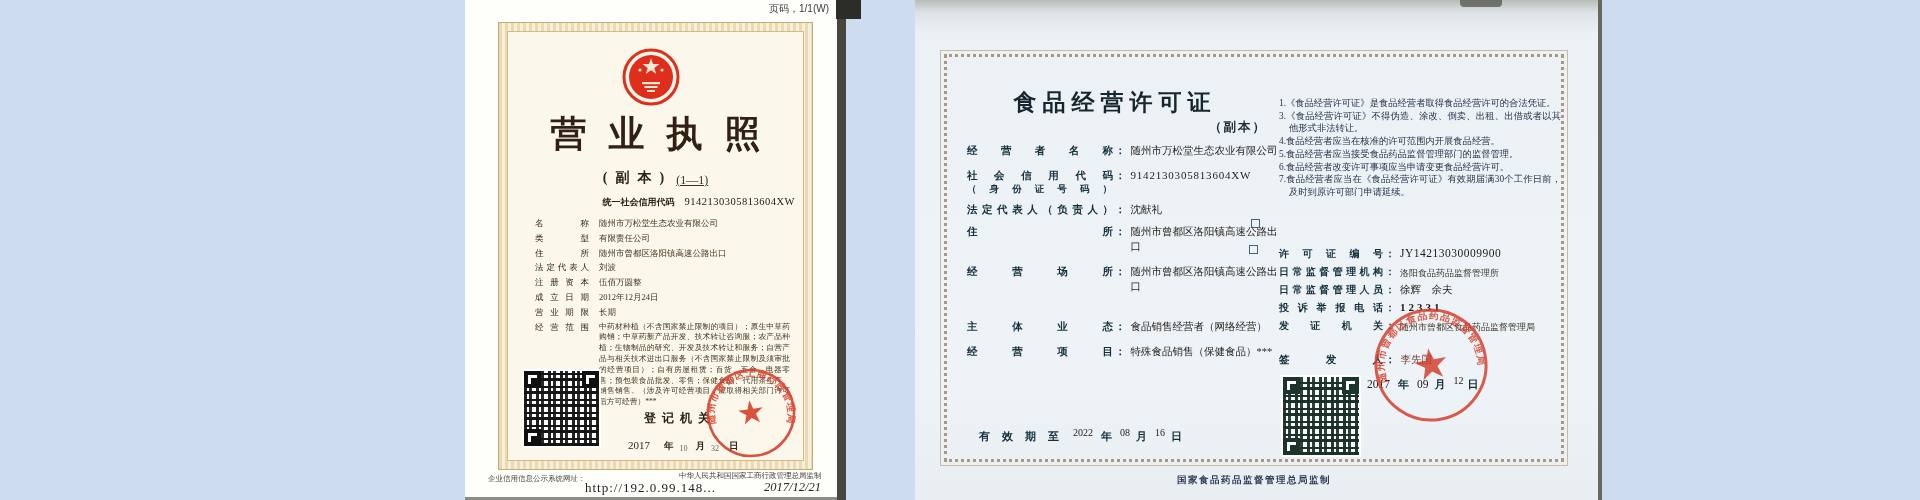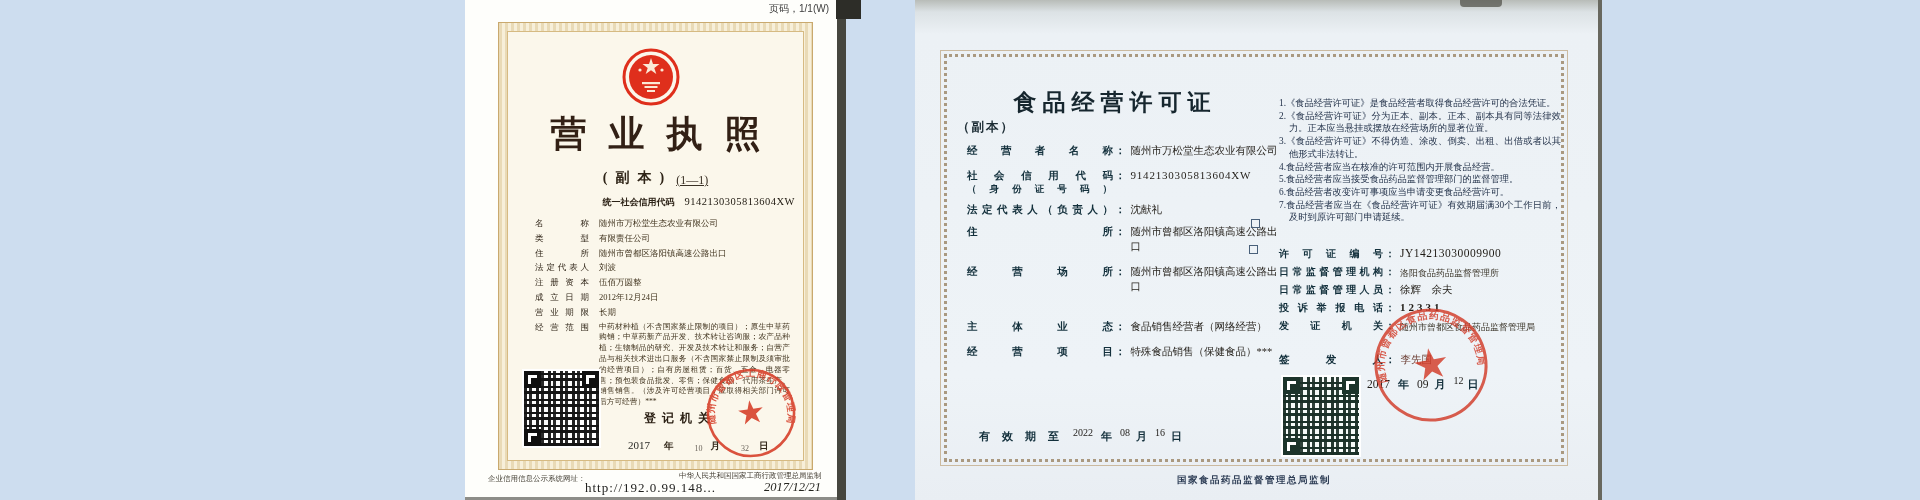--- a/index.html
+++ b/index.html
@@ -46,21 +46,21 @@
 
   .bl-registry { position:absolute; left:136px; top:378px; font-size:12px; font-weight:bold;
                  letter-spacing:6px; color:#2c2115; }
   .seal-left { position:absolute; left:196px; top:334px; opacity:.88; transform:rotate(-8deg); }
   .seal-right { position:absolute; left:418px; top:242px; opacity:.82; transform:rotate(-10deg); }
 
   .bl-date { position:absolute; left:120px; top:407px; width:185px; display:flex; align-items:baseline;
              font-size:11px; color:#2a2a26; white-space:nowrap; }
   .bl-date .unit { font-weight:bold; font-size:9.5px; color:#33281a; }
   .bl-date .num-sm { font-size:8px; color:#6a635a; position:relative; top:2px; }
-  .bl-date .g14{margin-left:14px;} .bl-date .g10{margin-left:10px;} .bl-date .g8{margin-left:8px;} .bl-date .g6{margin-left:21px;}
+  .bl-date .g14{margin-left:14px;} .bl-date .g10{margin-left:10px;} .bl-date .g8{margin-left:8px;} .bl-date .g6{margin-left:6px;}
 
   .bl-footer-left  { position:absolute; left:23px;  top:474px; font-size:7.5px; color:#4a463c; }
   .bl-footer-url   { position:absolute; left:120px; top:480px; font-size:13px; letter-spacing:1px; color:#1d1d1b; }
   .bl-footer-right { position:absolute; left:214px; top:471px; font-size:7.5px; color:#403a30; }
   .bl-footer-date  { position:absolute; left:299px; top:480px; font-size:12.5px; font-style:italic; color:#24241f; }
 
   
   .scrollbar { position:absolute; left:837px; top:0; width:9px; height:500px; background:#46463f; }
   .scroll-thumb { position:absolute; left:836px; top:0; width:25px; height:19px; background:#2d2d28; }
 
@@ -68,21 +68,21 @@
   .right-page { position:absolute; left:915px; top:0; width:687px; height:500px;
                 background:linear-gradient(180deg,#b8bcb8 0,#dce2e5 12px,#ecf1f5 34px,#eef3f7 75%,#e9eef3 100%); }
   .right-page::after { content:""; position:absolute; right:0; top:0; width:4px; height:100%; background:#68685f; }
   .smudge { position:absolute; left:545px; top:0; width:42px; height:7px; background:#54544c; opacity:.75; border-radius:0 0 4px 4px; }
 
   .cert2 { position:absolute; left:25px; top:50px; width:628px; height:416px; border:1px solid #cbbaa0; padding:3px; }
   .cert2-inner { position:relative; width:100%; height:100%; border:3px dotted #aa9980; }
 
   .fp-title { position:absolute; left:10px; top:30px; width:310px; text-align:center;
               font-size:23px; font-weight:bold; letter-spacing:6px; text-indent:6px; color:#16262e; }
-  .fp-sub { position:absolute; left:10px; top:62px; width:310px; text-align:left;
+  .fp-sub { position:absolute; left:10px; top:62px; width:310px; text-align:right;
             font-size:12.5px; font-weight:bold; letter-spacing:2px; color:#1b2b33; }
 
   .fp-fields { position:absolute; left:20px; top:86px; width:318px; }
   .fp-row { display:flex; align-items:flex-start; font-size:10.5px; line-height:15px; }
   .mb10{margin-bottom:10px;} .mb7{margin-bottom:7px;} .mb6{margin-bottom:6px;} .mb25{margin-bottom:25px;}
   .fp-label { width:146px; min-width:146px; font-weight:bold; color:#13303c; text-align:justify; text-align-last:justify; }
   .fp-label2 { display:block; font-size:9.5px; line-height:13px; letter-spacing:1px; }
   .fp-colon { font-weight:bold; color:#13303c; margin:0 5px 0 2px; }
   .fp-value { color:#221e18; }
   .fp-value.code { font-size:11px; letter-spacing:.8px; }
@@ -292,21 +292,20 @@
           <span class="dser raised ml14">2022</span>
           <span class="dunit ml8">年</span>
           <span class="dser raised ml8">08</span>
           <span class="dunit ml6">月</span>
           <span class="dser raised ml8">16</span>
           <span class="dunit ml6">日</span>
         </div>
 
         <div class="fp-notes">
           <div class="note">1.《食品经营许可证》是食品经营者取得食品经营许可的合法凭证。</div>
-          <div class="note">2.《食品经营许可证》分为正本、副本。正本、副本具有同等法律效力。正本应当悬挂或摆放在经营场所的显著位置。</div>
           <div class="note">3.《食品经营许可证》不得伪造、涂改、倒卖、出租、出借或者以其他形式非法转让。</div>
           <div class="note">4.食品经营者应当在核准的许可范围内开展食品经营。</div>
           <div class="note">5.食品经营者应当接受食品药品监督管理部门的监督管理。</div>
           <div class="note">6.食品经营者改变许可事项应当申请变更食品经营许可。</div>
           <div class="note">7.食品经营者应当在《食品经营许可证》有效期届满30个工作日前，及时到原许可部门申请延续。</div>
         </div>
 
         <div class="fp-info">
           <div class="fpi-row">
             <span class="fpi-label">许可证编号</span>

